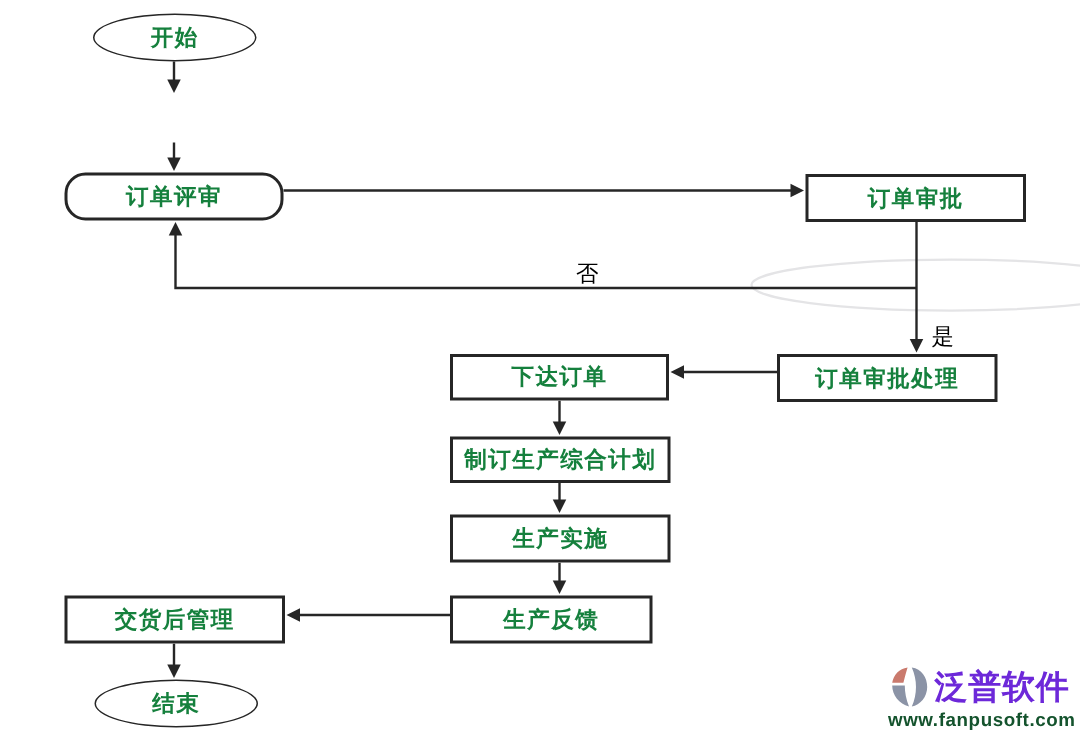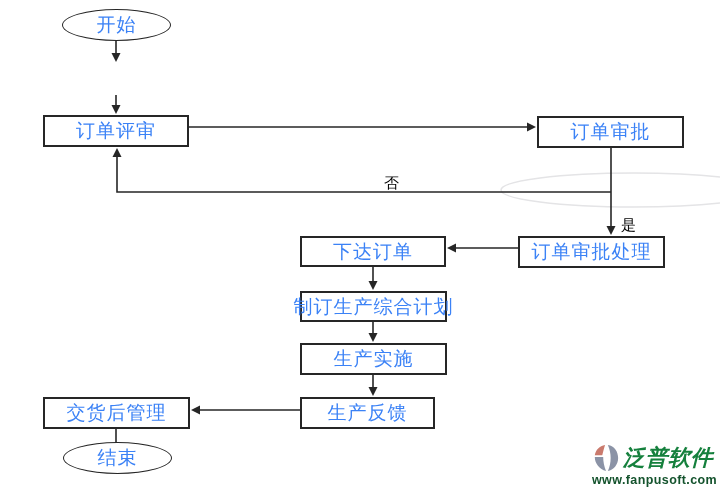--- a/index.html
+++ b/index.html
@@ -17,24 +17,25 @@
     width: 720px; height: 491px;
   }
   .node {
     position: absolute;
     box-sizing: border-box;
     background: #ffffff;
     border: 2px solid #262626;
     display: flex;
     align-items: center;
     justify-content: center;
-    font-size: 19px;
-    color: #3b82f6;
+    font-size: 15px;
+    color: #15803d;
     letter-spacing: 1px;
     white-space: nowrap;
+    font-weight: bold;
   }
   .node.ellipse {
     border-radius: 50%;
     border-width: 1.5px;
   }
   .edge-label {
     position: absolute;
     font-size: 15px;
     color: #000000;
     line-height: 1;
@@ -46,24 +47,23 @@
     width: 122px;
   }
   .brand-row {
     display: flex;
     align-items: center;
   }
   .brand-name {
     margin-left: 3px;
     font-size: 22px;
     font-weight: bold;
-    color: #15803d;
+    color: #6d28d9;
     letter-spacing: 0.5px;
     line-height: 1;
-    font-style: italic;
   }
   .brand-url {
     font-family: Liberation Sans, sans-serif;
     font-size: 12.5px;
     font-weight: bold;
     color: #14532d;
     letter-spacing: 0.4px;
     margin-top: 1px;
     line-height: 1;
   }
@@ -132,37 +132,37 @@
       <g>
         <line x1="116" y1="429" x2="116" y2="445"></line>
         <polygon points="116,452 111.5,443 120.5,443" stroke="none"></polygon>
       </g>
     </g>
   </svg>
 
   <div class="node ellipse" style="left:62px; top:9px; width:109px; height:32px;">开始</div>
 
 
-  <div class="node" style="left:43px; top:115px; width:146px; height:32px;">订单评审</div>
+  <div class="node" style="left:43px; top:115px; width:146px; height:32px;border-radius:14px;">订单评审</div>
 
   <div class="node" style="left:537px; top:116px; width:147px; height:32px;">订单审批</div>
 
   <div class="node" style="left:518px; top:236px; width:147px; height:32px;">订单审批处理</div>
 
   <div class="node" style="left:300px; top:236px; width:146px; height:31px;">下达订单</div>
 
   <div class="node" style="left:300px; top:343px; width:147px; height:32px;">生产实施</div>
 
   <div class="node" style="left:300px; top:291px; width:147px; height:31px;">制订生产综合计划</div>
 
   <div class="node" style="left:300px; top:397px; width:135px; height:32px;">生产反馈</div>
 
   <div class="node" style="left:43px; top:397px; width:147px; height:32px;">交货后管理</div>
 
-  <div class="node ellipse" style="left:63px; top:442px; width:109px; height:32px;">结束</div>
+  <div class="node ellipse" style="left:63px; top:453px; width:109px; height:32px;">结束</div>
 
   <span class="edge-label" style="left:384px; top:175px;">否</span>
 
   <span class="edge-label" style="left:621px; top:217px;">是</span>
 
   <div class="brand">
     <div class="brand-row">
       <svg width="28" height="30" viewBox="0 0 30 32">
         <path d="M14,2 C8,3 4,7 3,13 L11,13 C12,9 13,5 14,2 Z" fill="#ca7a6d"></path>
         <path d="M3,15 C3,22 8,28 15,30 C13,25 12,20 12,15 Z" fill="#8b93a6"></path>

